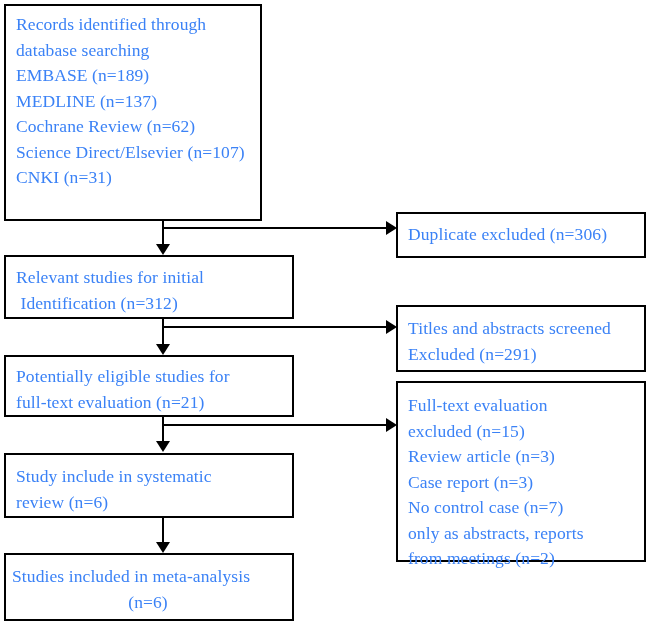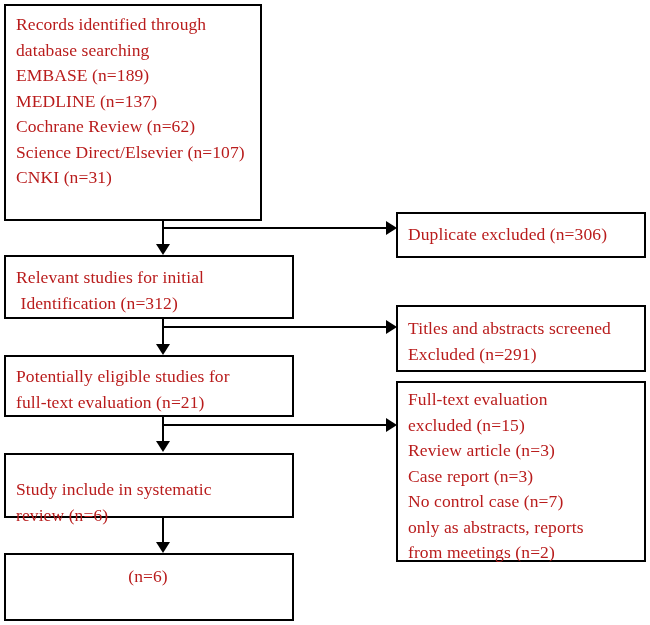--- a/index.html
+++ b/index.html
@@ -6,21 +6,21 @@
     margin: 0;
     padding: 0;
     background: #ffffff;
   }
   #canvas {
     position: relative;
     width: 650px;
     height: 625px;
     background: #ffffff;
     font-family: "Liberation Serif", "DejaVu Serif", serif;
-    color: #b91c1c;
+    color: #3b82f6;
     overflow: hidden;
   }
   .box {
     position: absolute;
     box-sizing: border-box;
     border: 2px solid #000000;
     background: #ffffff;
     padding: 6px 8px 6px 10px;
   }
   .box .line {
@@ -86,36 +86,37 @@
   <div class="box" style="left:396px; top:305px; width:250px; height:67px; padding-top:9px;">
     <div class="line">Titles and abstracts screened</div>
     <div class="line">Excluded (n=291)</div>
   </div>
 
   <div class="box" style="left:4px; top:355px; width:290px; height:62px; padding-top:7px;">
     <div class="line">Potentially eligible studies for</div>
     <div class="line">full-text evaluation (n=21)</div>
   </div>
 
-  <div class="box" style="left:396px; top:381px; width:250px; height:181px; padding-top:4px;">
+  <div class="box" style="left:396px; top:381px; width:250px; height:181px; padding-top:10px;">
     <div class="line">Full-text evaluation</div>
     <div class="line">excluded (n=15)</div>
     <div class="line">Review article (n=3)</div>
     <div class="line">Case report (n=3)</div>
     <div class="line">No control case (n=7)</div>
     <div class="line">only as abstracts, reports</div>
     <div class="line">from meetings (n=2)</div>
   </div>
 
-  <div class="box" style="left:4px; top:453px; width:290px; height:65px; padding-top:22px;">
+  <div class="box" style="left:4px; top:453px; width:290px; height:65px; padding-top:9px;">
     <div class="line">Study include in systematic</div>
     <div class="line">review (n=6)</div>
   </div>
 
   <div class="box" style="left:4px; top:553px; width:290px; height:68px; padding-top:9px; padding-left:6px;">
+    <div class="line">Studies included in meta-analysis</div>
     <div class="line center">(n=6)</div>
   </div>
 
   <div class="vline" style="left:162px; top:221px; height:23px;"></div>
   <div class="arrow-down" style="left:156px; top:244px;"></div>
 
   <div class="hline" style="left:162px; top:227px; width:224px;"></div>
   <div class="arrow-right" style="left:386px; top:221px;"></div>
 
   <div class="vline" style="left:162px; top:319px; height:25px;"></div>

